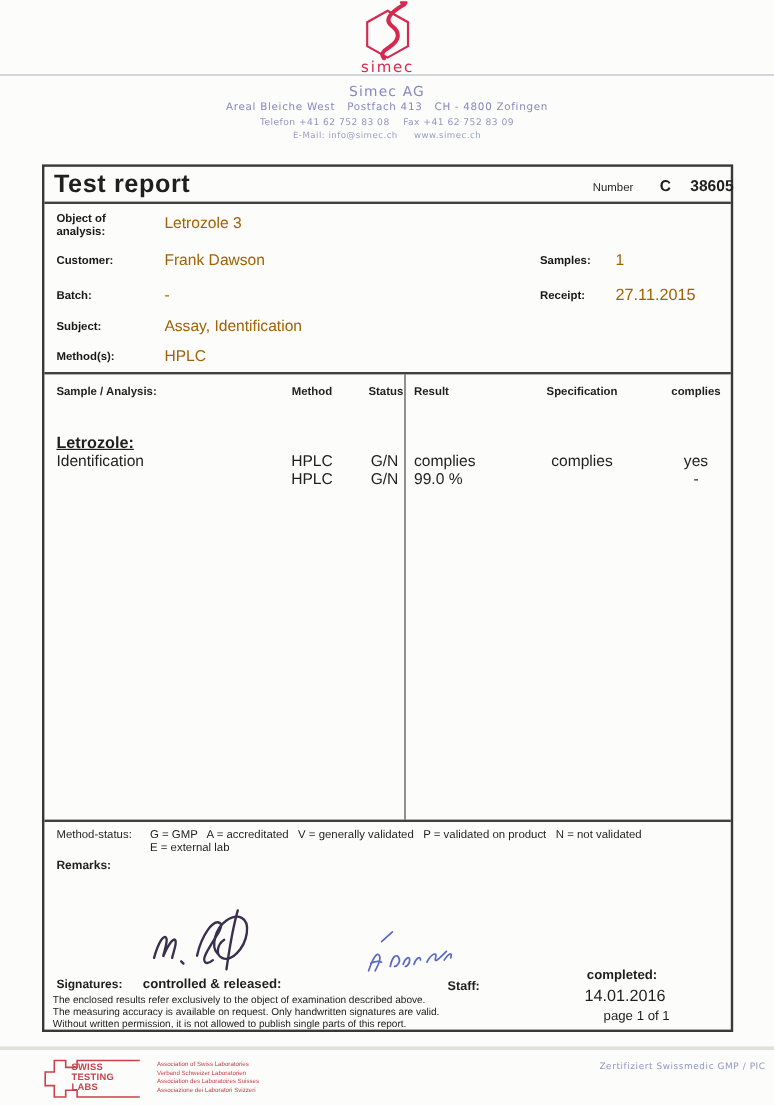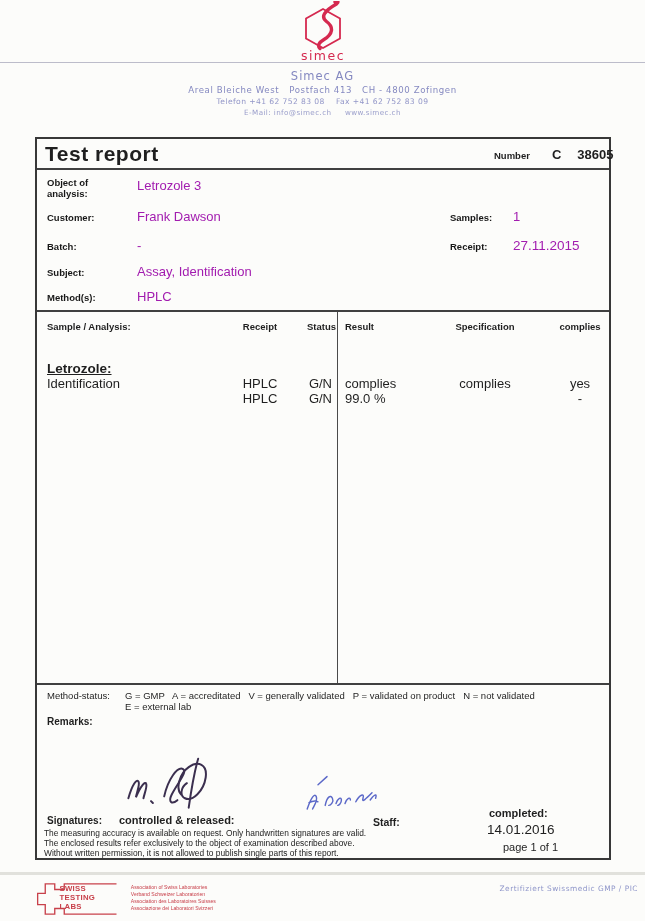--- a/index.html
+++ b/index.html
@@ -15,27 +15,27 @@
   .lh-address{top:85px;font-size:8.6px;letter-spacing:.6px;}
   .lh-phone{top:97px;font-size:7.6px;letter-spacing:.4px;color:#9296c8;}
   .lh-email{top:108px;font-size:7.2px;letter-spacing:.4px;color:#9a9ecb;}
 
   
   .main-box{left:35px;top:137px;width:572px;height:719px;border:2px solid #383838;background:transparent;}
   .sec{position:absolute;left:0;width:572px;}
   .sec-title{top:0;height:29px;border-bottom:2px solid #404040;}
   .report-title{position:absolute;left:8px;top:3px;font-size:21px;font-weight:bold;letter-spacing:.5px;}
   .num-group{position:absolute;left:418px;top:8px;display:flex;align-items:baseline;}
-  .num-label{font-size:9.5px;font-weight:bold;padding-left:39px;}
+  .num-label{font-size:9.5px;font-weight:normal;padding-left:39px;}
   .num-prefix{font-size:13px;font-weight:bold;margin-left:22px;}
   .num-value{font-size:13px;font-weight:bold;margin-left:16px;}
 
   .sec-info{top:31px;height:140px;border-bottom:2px solid #404040;}
   .lbl{font-size:9.5px;font-weight:bold;color:#181818;}
-  .val{font-size:13px;color:#a21caf;}
+  .val{font-size:13px;color:#a16207;}
   .obj-label{left:10px;top:7px;width:55px;line-height:1.2;}
   .obj-value{left:100px;top:8px;}
   .customer-label{left:10px;top:42px;}
   .customer-value{left:100px;top:39px;}
   .samples-label{left:413px;top:42px;}
   .samples-value{left:476px;top:39px;}
   .batch-label{left:10px;top:71px;}
   .batch-value{left:100px;top:68px;}
   .receipt-label{left:413px;top:71px;}
   .receipt-value{left:476px;top:68px;font-size:13.5px;}
@@ -128,21 +128,21 @@
 
       <div class="abs lbl methods-label">Method(s):</div>
       <div class="abs val methods-value">HPLC</div>
     </div>
 
     <div class="sec sec-table">
       <div class="t-divider"></div>
 
       <div class="t-head">
         <span class="c-analysis">Sample / Analysis:</span>
-        <span class="c-method">Receipt</span>
+        <span class="c-method">Method</span>
         <span class="h-status">Status</span>
         <span class="c-result">Result</span>
         <span class="c-spec">Specification</span>
         <span class="c-compl">complies</span>
       </div>
 
       <div class="group-label">Letrozole:</div>
 
       <div class="t-row row-1">
         <span class="c-analysis">Identification</span>
@@ -192,22 +192,22 @@
 
       <div class="abs signatures-label">Signatures:</div>
       <div class="abs controlled-label">controlled &amp; released:</div>
       <div class="abs staff-label">Staff:</div>
 
       <div class="abs completed-label">completed:</div>
       <div class="abs completed-date">14.01.2016</div>
       <div class="abs page-info">page 1 of 1</div>
 
       <div class="abs disclaimer">
+        <div>The enclosed results refer exclusively to the object of examination described above.</div>
         <div>The measuring accuracy is available on request. Only handwritten signatures are valid.</div>
-        <div>The enclosed results refer exclusively to the object of examination described above.</div>
         <div>Without written permission, it is not allowed to publish single parts of this report.</div>
       </div>
     </div>
   </div>
 
   <div class="abs scan-band"></div>
 
   <svg class="abs" style="left:30px;top:880px;" width="230" height="38" viewBox="0 0 230 40">
     <path d="M85,4 H30 V10 H20 V4 H10 V14 H2 V26 H10 V36 H20 V30 H30 V36 H85" fill="none" stroke="#c8414b" stroke-width="1.4"></path>
     <text x="25" y="12" fill="#c8414b" font-family="Liberation Sans, sans-serif" font-size="8.2" font-weight="bold" letter-spacing=".3">SWISS</text>

